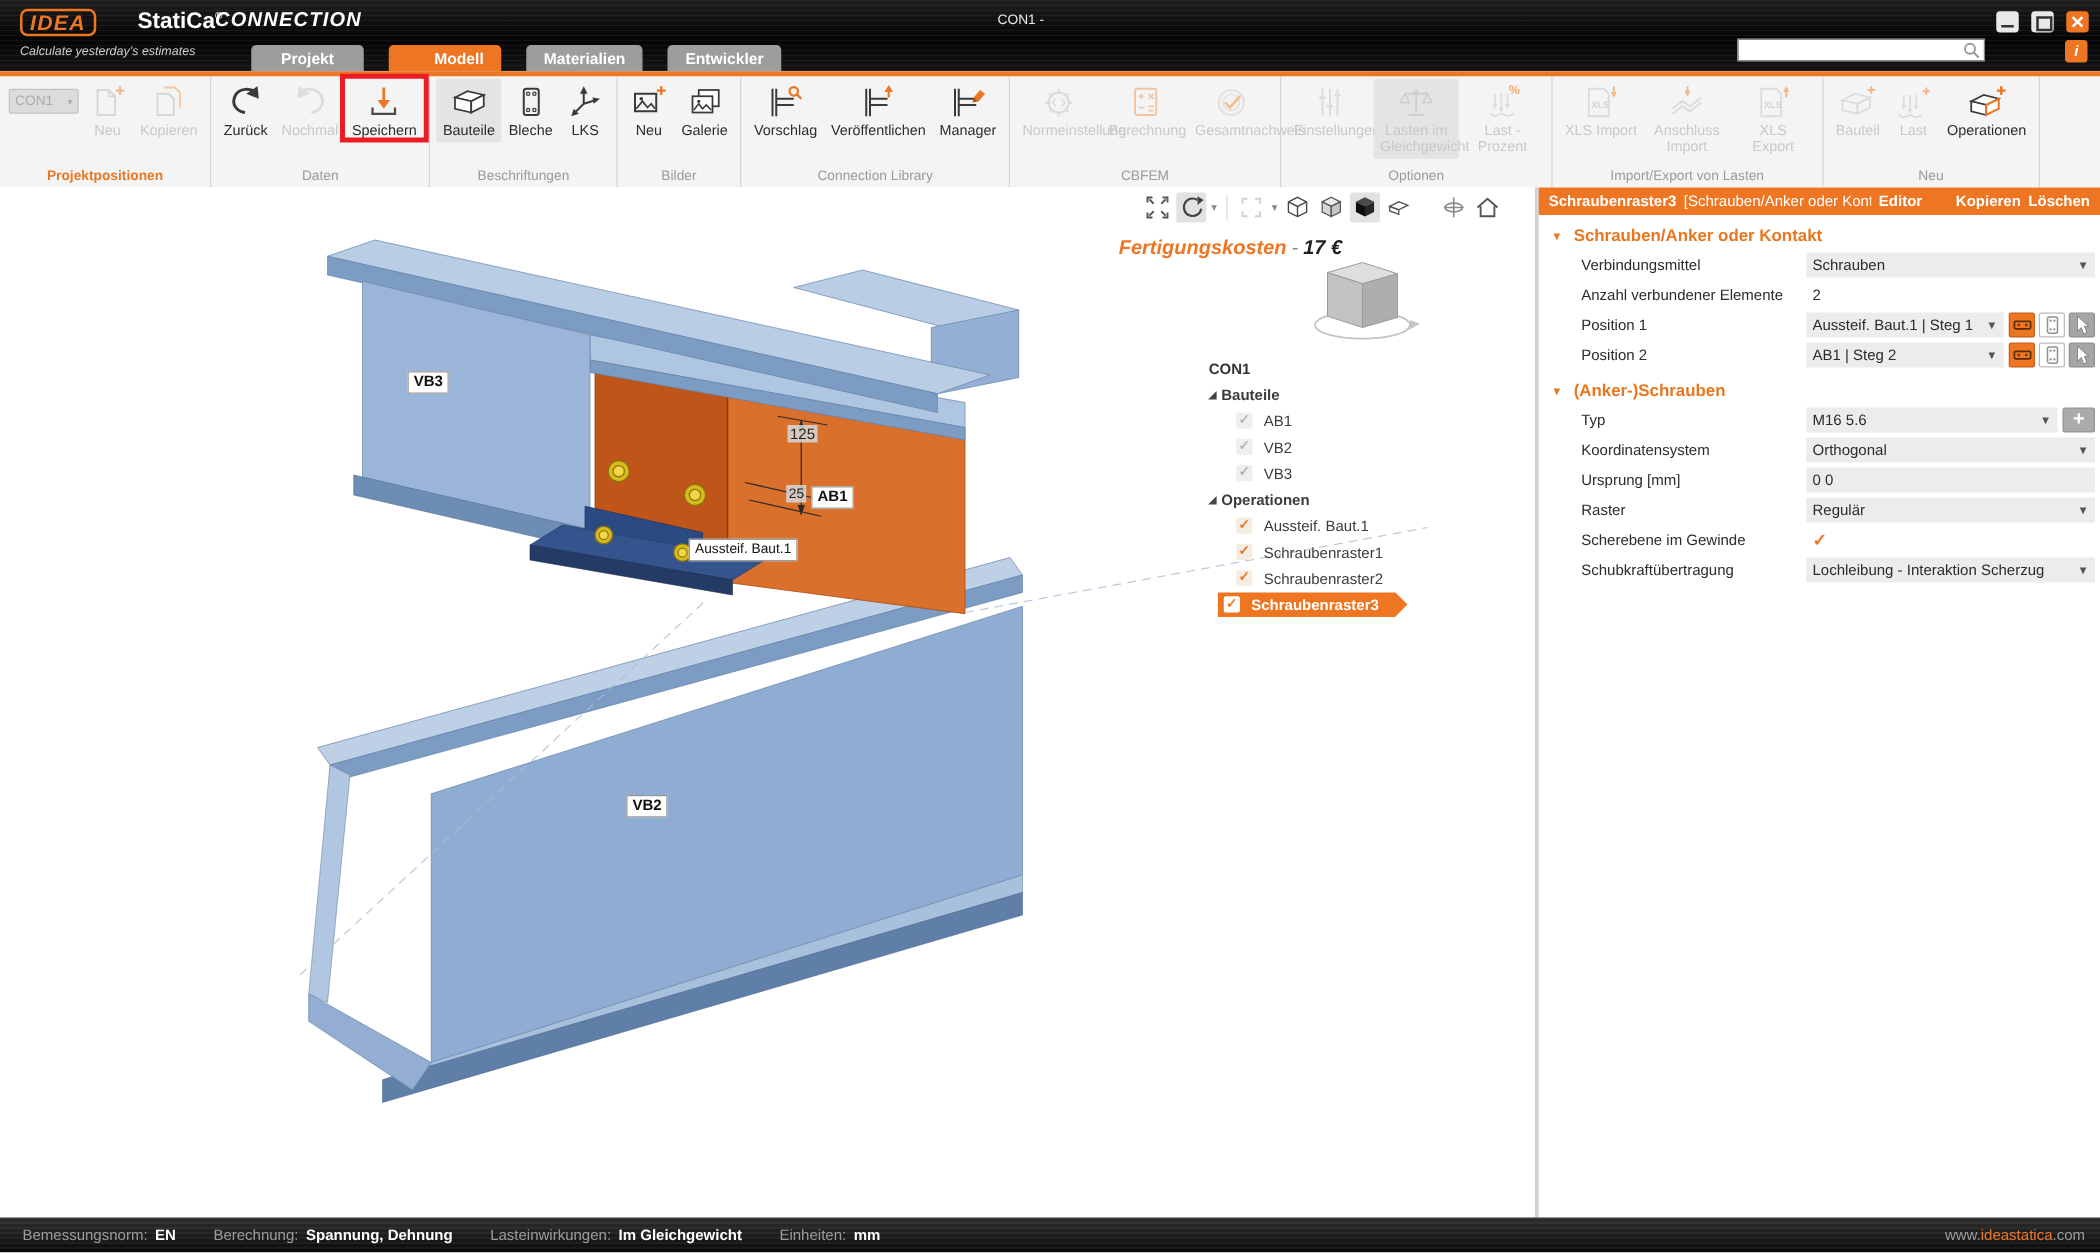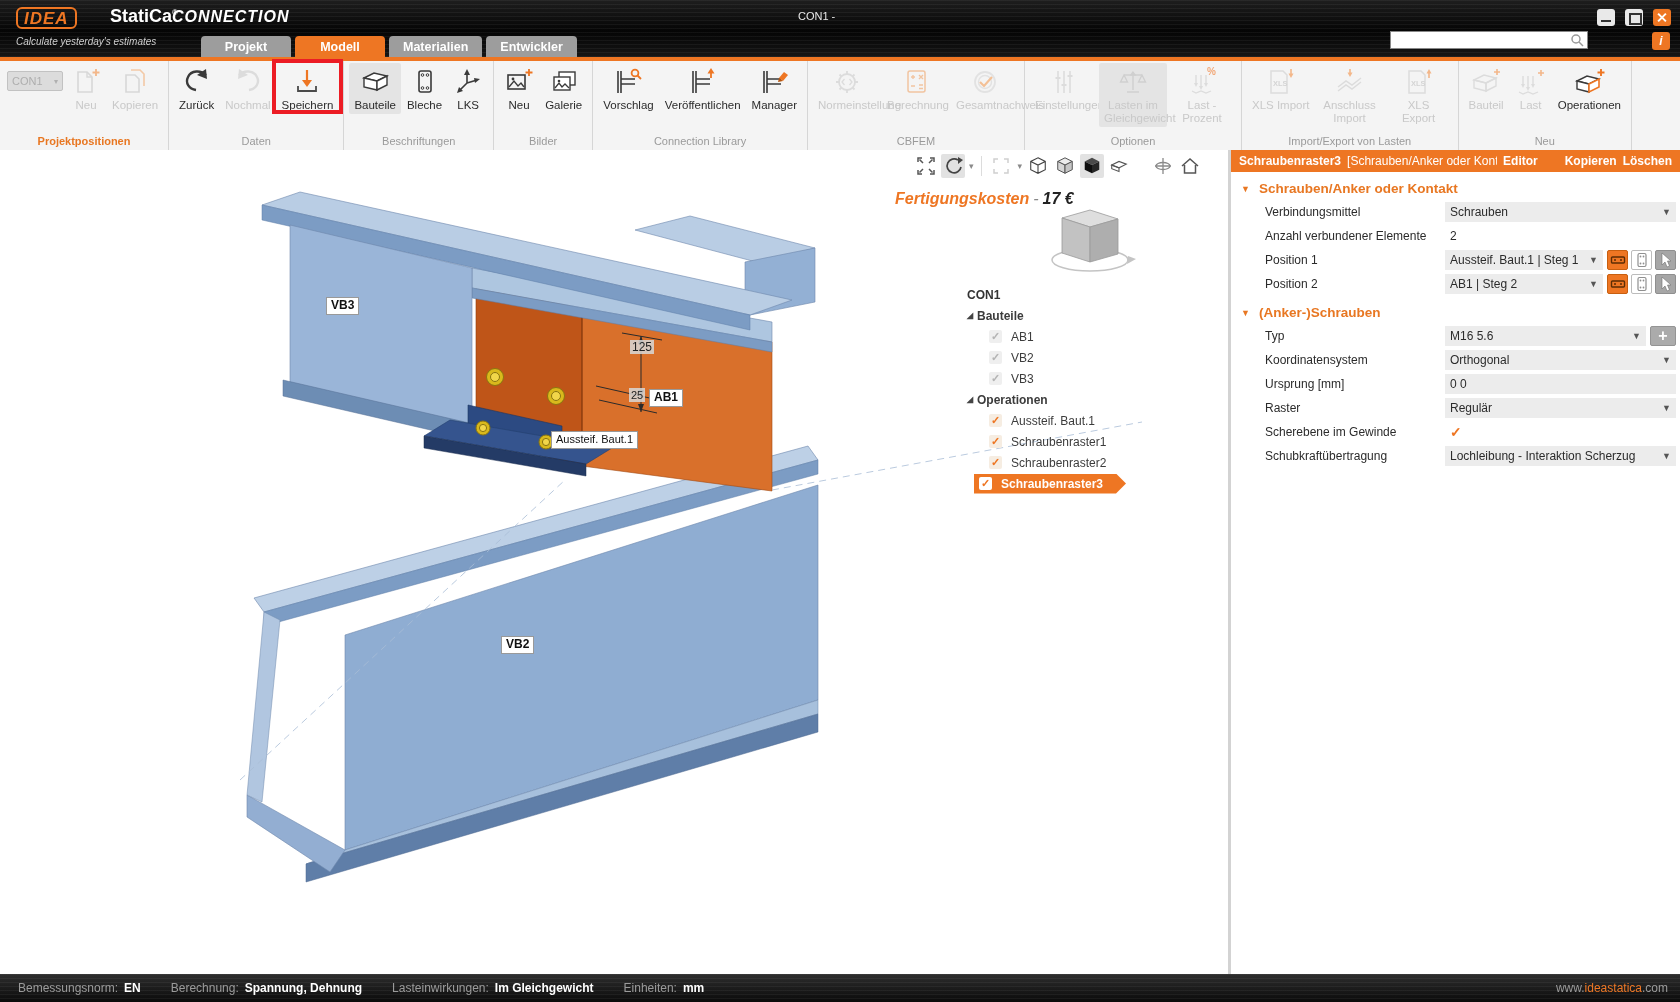--- a/index.html
+++ b/index.html
@@ -23,24 +23,24 @@
   .winbtn { width:18px; height:17px; border-radius:3px; background:#e9e9e9; position:relative; cursor:default;}
   .winbtn.close { background:#ee7623; }
   .winbtn.min::after { content:""; position:absolute; left:4px; right:4px; bottom:4px; height:2px; background:#333; }
   .winbtn.max::after { content:""; position:absolute; left:4px; top:4px; width:9px; height:8px; border:2px solid #333; }
   .winbtn.close::before, .winbtn.close::after { content:""; position:absolute; left:8px; top:3px; width:2px; height:11px; background:#fff; }
   .winbtn.close::before { transform:rotate(45deg); } .winbtn.close::after { transform:rotate(-45deg); }
   .searchwrap { position:absolute; right:92px; top:31px; width:198px; height:18px; background:#fff; border:1px solid #888; display:flex; align-items:center; z-index:3;}
   .searchwrap input { flex:1; border:none; outline:none; height:14px; font-size:11px; padding:0 4px; background:transparent;}
   .infobtn { position:absolute; right:10px; top:32px; width:18px; height:18px; background:#ee7623; border-radius:3px;
     color:#fff; font-weight:bold; font-size:12px; text-align:center; line-height:18px; font-style:italic; z-index:3;}
-  .tabs { position:absolute; left:201px; bottom:0; display:flex; gap:4px; z-index:3;}
+  .tabs { position:absolute; left:201px; bottom:0; display:flex; gap:20px; z-index:3;}
   .tab { min-width:90px; padding:4px 14px 3px; text-align:center; background:#9d9d9d; color:#fff;
     font-size:12.5px; font-weight:bold; border-radius:4px 4px 0 0; cursor:pointer;}
-  .tab.active { background:#ee7623; }
+  .tab.active { background:#ee7623;text-align:right; }
 
   
   .ribbon { position:absolute; top:57px; left:0; width:1680px; height:93px; background:#f4f4f4;
     border-top:4px solid #ee7623; display:flex; align-items:stretch; }
   .rgroup { display:flex; flex-direction:column; border-right:1px solid #d6d6d6; padding:2px 5px 0; }
   .rbuttons { display:flex; flex:1; align-items:flex-start; gap:1px; }
   .rglabel { text-align:center; font-size:11px; color:#9a9a9a; padding:1px 2px 3px; white-space:nowrap; }
   .rglabel.accent { color:#e87722; font-weight:bold; }
   .rb { display:flex; flex-direction:column; align-items:center; padding:4px 5px 2px; border-radius:2px; cursor:pointer; }
   .rb.pressed { background:#e4e4e4; }

